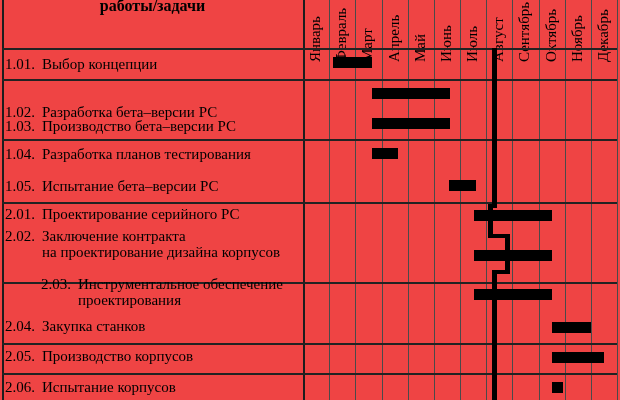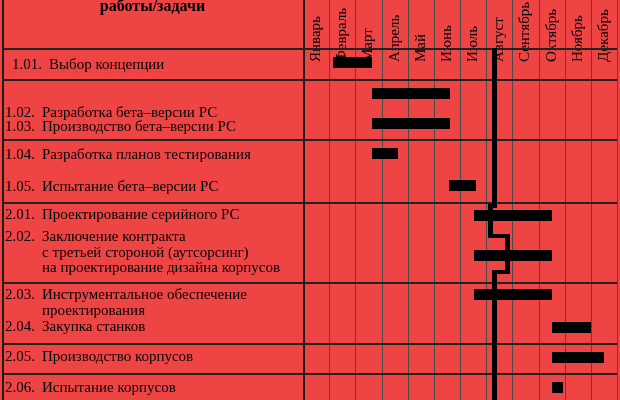--- a/index.html
+++ b/index.html
@@ -60,44 +60,43 @@
       <div class="vline heavy" style="left: 2px;"></div>
       <div class="sline" style="top: 48px;"></div>
       <div class="sline" style="top: 79px;"></div>
       <div class="sline" style="top: 139px;"></div>
       <div class="sline" style="top: 202px;"></div>
       <div class="sline" style="top: 282px;"></div>
       <div class="sline" style="top: 343px;"></div>
       <div class="sline" style="top: 373px;"></div>
     </div>
   <div id="labels">
-      <div class="tlabel" style="top: 57px; margin-left: 7px;">
+      <div class="tlabel" style="top: 57px;">
         <div><span class="num">1.01.</span><span>Выбор концепции</span></div>
       </div>
       <div class="tlabel" style="top: 89px; margin-top: 16px;">
         <div><span class="num">1.02.</span><span>Разработка бета–версии РС</span></div>
       </div>
       <div class="tlabel" style="top: 119px;">
         <div><span class="num">1.03.</span><span>Производство бета–версии РС</span></div>
       </div>
       <div class="tlabel" style="top: 147px;">
         <div><span class="num">1.04.</span><span>Разработка планов тестирования</span></div>
       </div>
       <div class="tlabel" style="top: 179px;">
         <div><span class="num">1.05.</span><span>Испытание бета–версии РС</span></div>
       </div>
       <div class="tlabel" style="top: 207px;">
         <div><span class="num">2.01.</span><span>Проектирование серийного РС</span></div>
       </div>
       <div class="tlabel" style="top: 229px;">
         <div><span class="num">2.02.</span><span>Заключение контракта</span></div>
-        <div class="cont">с третьей стороной (аутсорсинг)</div>
         <div class="cont">на проектирование дизайна корпусов</div>
       </div>
-      <div class="tlabel" style="top: 287px;">
+      <div class="tlabel" style="top: 277px; margin-left: 36px;">
         <div><span class="num">2.03.</span><span>Инструментальное обеспечение</span></div>
         <div class="cont">проектирования</div>
       </div>
       <div class="tlabel" style="top: 319px;">
         <div><span class="num">2.04.</span><span>Закупка станков</span></div>
       </div>
       <div class="tlabel" style="top: 349px;">
         <div><span class="num">2.05.</span><span>Производство корпусов</span></div>
       </div>
       <div class="tlabel" style="top: 380px;">

